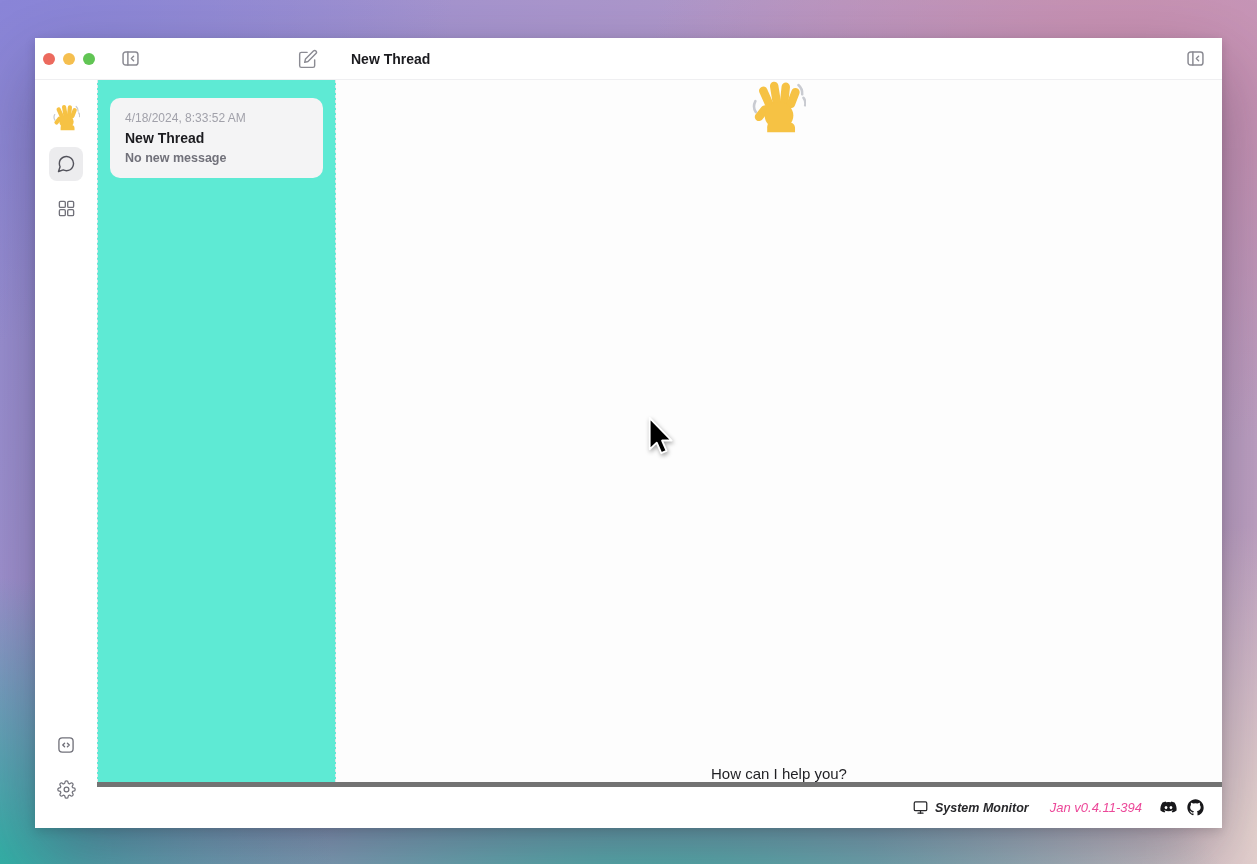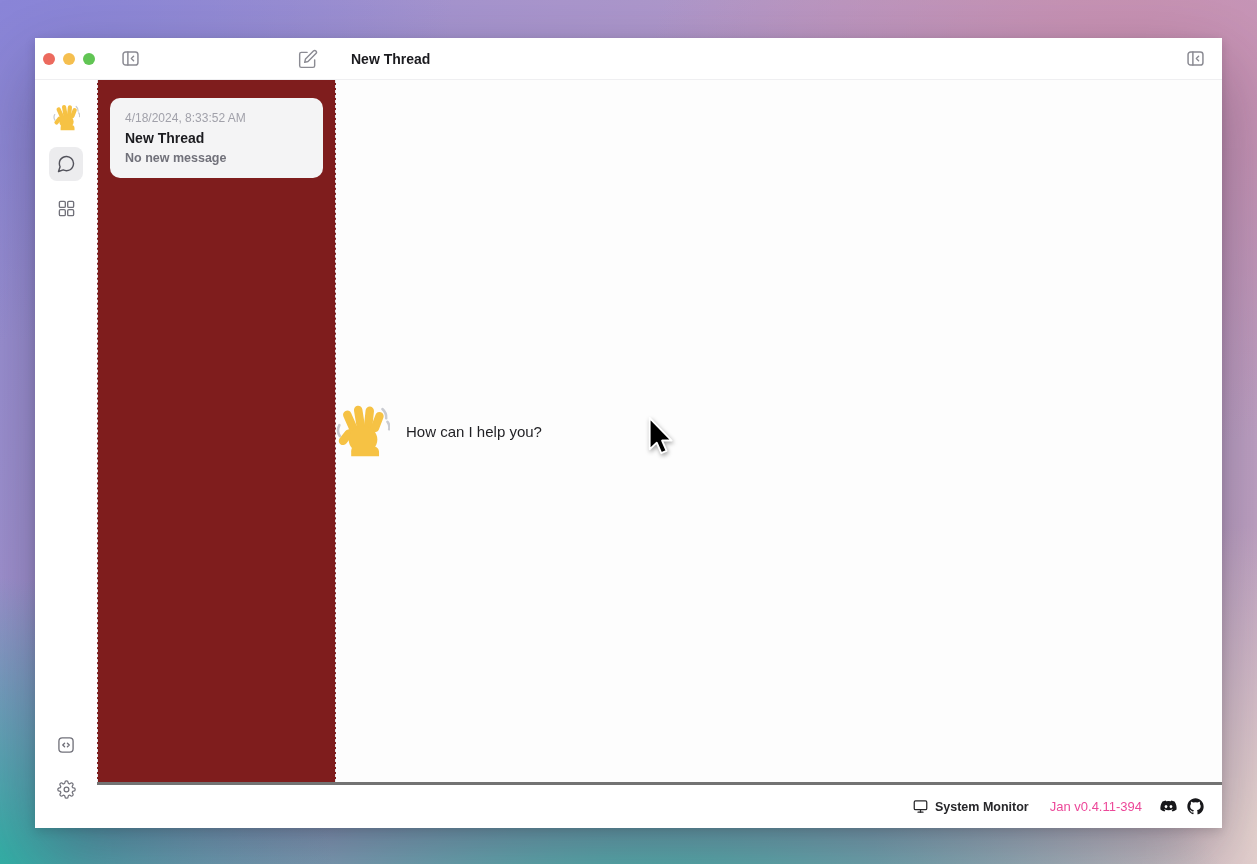--- a/index.html
+++ b/index.html
@@ -40,37 +40,37 @@
 
   .rail { width:62px; flex:0 0 62px; background:#fff; display:flex; flex-direction:column; align-items:center; padding:24px 0 22px; }
   .rail-btn { width:34px; height:34px; border:none; background:transparent; border-radius:8px; display:flex; align-items:center; justify-content:center; color:#71717a; cursor:pointer; margin-bottom:10px; padding:0; }
   .rail-btn.active { background:#ececee; color:#52525b; }
   .rail-spacer { flex:1; }
   .rail-wave { width:27px; height:27px; margin-bottom:16px; }
 
   .right-part { flex:1; display:flex; flex-direction:column; min-width:0; }
   .content-row { flex:1; display:flex; min-height:0; }
 
-  .threads-col { width:239px; flex:0 0 239px; background:#7f1d1d; border-left:1px dashed #e6e6e9; border-right:1px dashed #e6e6e9; padding:18px 12px; overflow:hidden; }
+  .threads-col { width:239px; flex:0 0 239px; background:#5eead4; border-left:1px dashed #e6e6e9; border-right:1px dashed #e6e6e9; padding:18px 12px; overflow:hidden; }
   .thread-card { background:#f4f4f5; border-radius:10px; padding:13px 15px; cursor:pointer; }
   .thread-time { font-size:12px; color:#a1a1aa; }
   .thread-title { font-size:14px; font-weight:700; color:#1b1b1f; margin-top:5px; }
   .thread-sub { font-size:12.5px; color:#71717a; margin-top:5px;font-weight:bold; }
 
   .main-col { flex:1; background:#fdfdfd; display:flex; flex-direction:column; min-width:0; }
-  .main-center { flex:1; display:flex; align-items:center; justify-content:flex-start; gap:16px; }
+  .main-center { flex:1; display:flex; flex-direction:column; align-items:center; justify-content:space-between; gap:16px; }
   .main-wave { width:54px; height:54px; }
   .greeting { font-size:15px; font-weight:500; color:#1f1f23; }
 
   .composer { flex:0 0 auto; display:flex; align-items:center; gap:18px; padding:0 32px 17px 36px; }
   .msg-input { flex:1; height:38px; border:1px solid #e4e4e7; border-radius:8px; background:#fff; padding:0 14px; font-size:14px; color:#1b1b1f; outline:none; font-family:inherit; }
   .msg-input::placeholder { color:#a1a1aa; }
   .send-btn { width:100px; height:38px; border:none; border-radius:8px; background:#f4f4f5; color:#b2b2b9; font-size:14px; font-weight:600; font-family:inherit; cursor:default; }
 
-  .statusbar { flex:0 0 46px; height:46px; border-top:3px solid #737373; background:#fff; display:flex; align-items:center; justify-content:flex-end; padding-right:18px; }
+  .statusbar { flex:0 0 46px; height:46px; border-top:5px solid #737373; background:#fff; display:flex; align-items:center; justify-content:flex-end; padding-right:18px;font-style:italic; }
   .sysmon { display:flex; align-items:center; gap:7px; color:#27272a; cursor:pointer; }
   .sysmon-label { font-size:12.5px; font-weight:700; color:#27272a; }
   .version { font-size:13px; color:#ec4899; margin-left:21px; }
   .social { display:flex; align-items:center; gap:9px; margin-left:17px; color:#18181b; }
   .social a { color:#18181b; display:flex; }
 
   .cursor { position:absolute; left:643px; top:415px; width:32px; height:46px; pointer-events:none; filter:drop-shadow(1px 2px 2px rgba(0,0,0,.35)); }
 </style>
 </head>
 <body>

